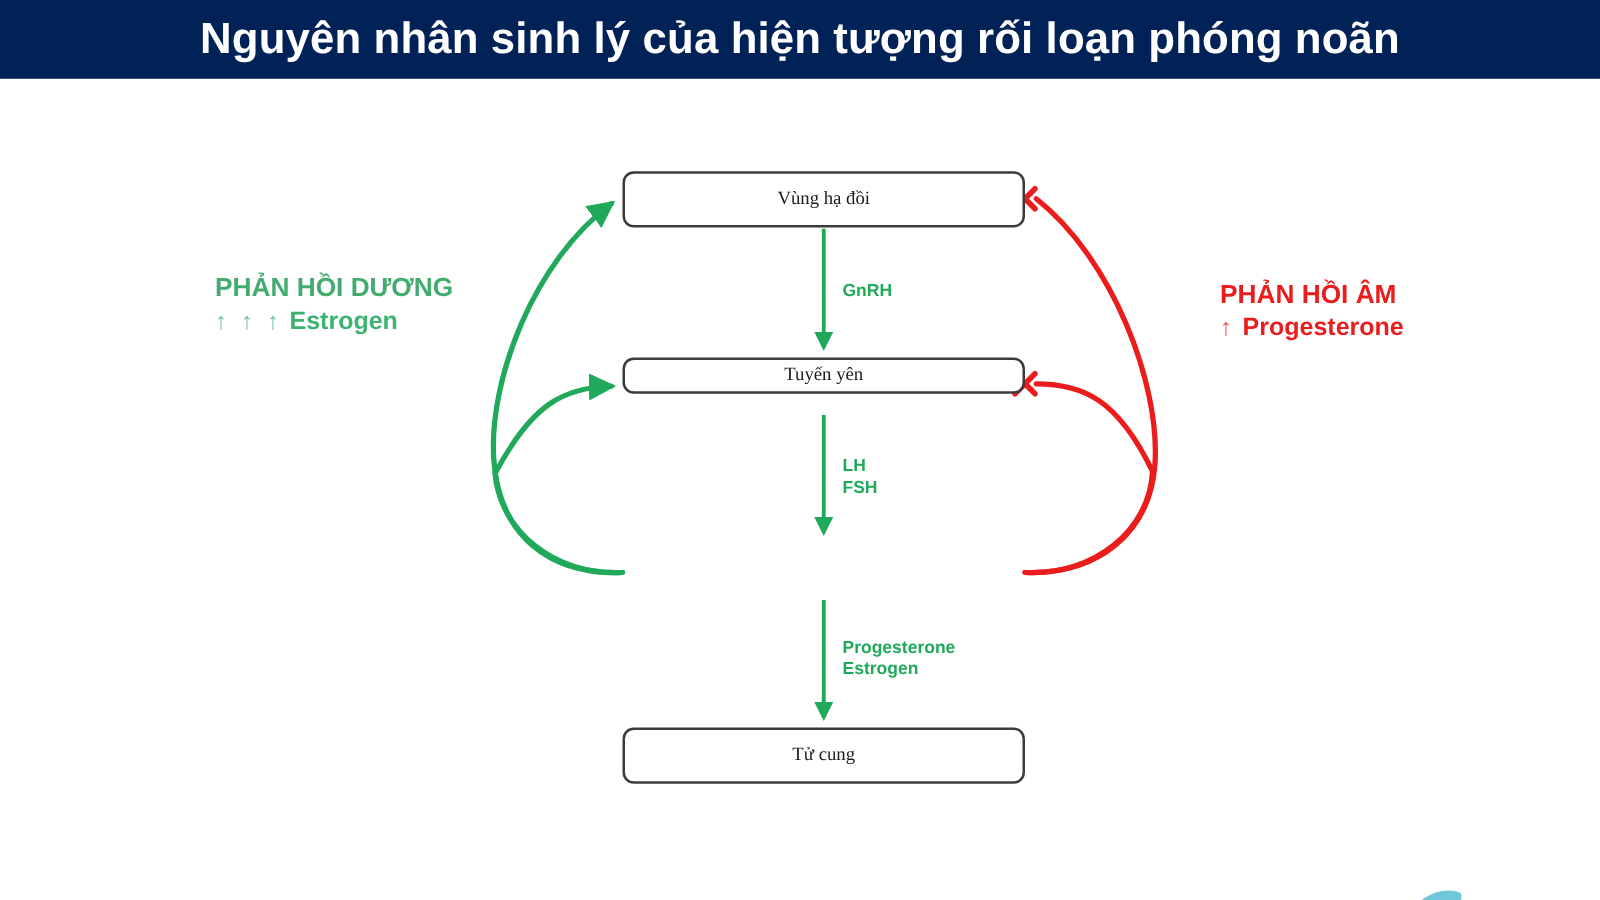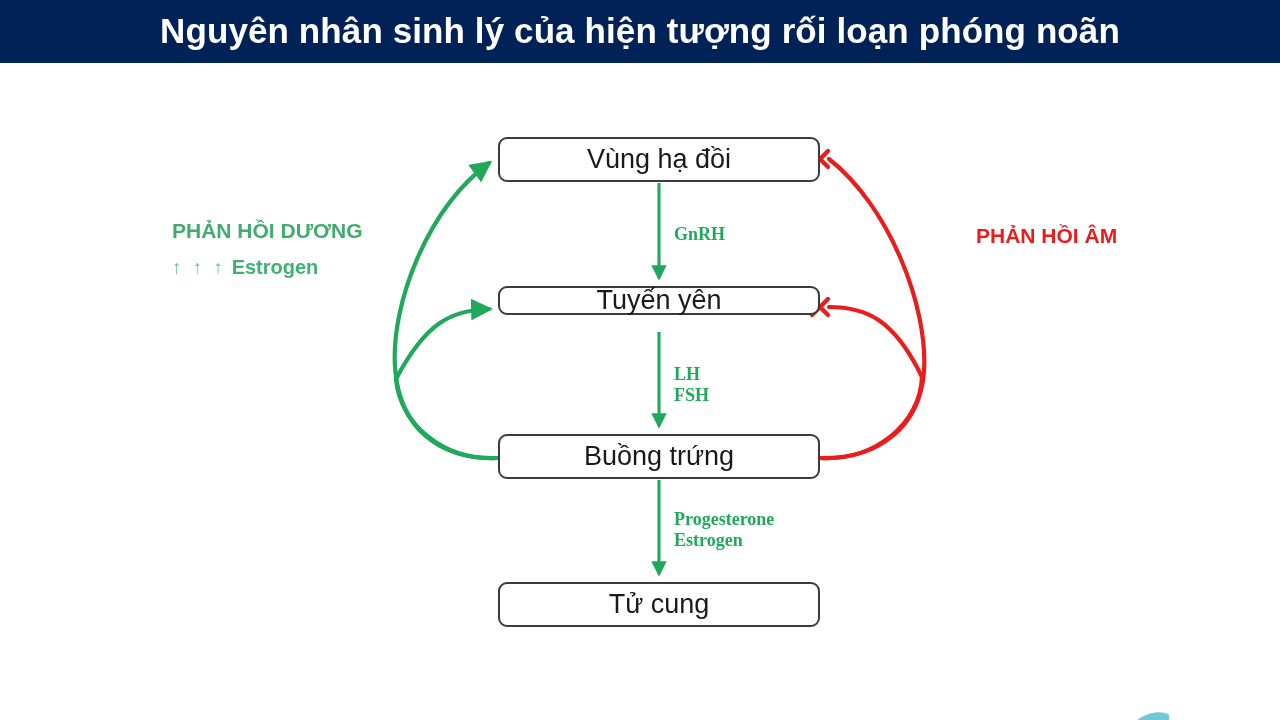--- a/index.html
+++ b/index.html
@@ -63,37 +63,37 @@
     box-sizing: border-box;
     border: 2.4px solid #3b3b3b;
     border-radius: 9px;
     background: #ffffff;
     display: flex;
     align-items: center;
     justify-content: center;
     z-index: 3;
   }
   .node-label {
-    font-family: Liberation Sans, sans-serif;
-    font-size: 27px;
+    font-family: Liberation Serif, serif;
+    font-size: 15px;
     color: #1a1a1a;
     line-height: 1;
     white-space: nowrap;
   }
   #node-hypothalamus { left: 498px; top: 58px;  width: 322px; height: 45px; }
   #node-pituitary    { left: 498px; top: 207px; width: 322px; height: 29px; }
   #node-ovary        { left: 498px; top: 355px; width: 322px; height: 45px; }
   #node-uterus       { left: 498px; top: 503px; width: 322px; height: 45px; }
 
   
   .hormone-label {
     position: absolute;
-    font-family: Liberation Serif, serif;
-    font-weight: bold;
-    font-size: 18px;
+    font-family: Liberation Sans, sans-serif;
+    font-weight: bold;
+    font-size: 14px;
     color: #20a95a;
     line-height: 1.18;
     white-space: nowrap;
     z-index: 3;
   }
   #label-gnrh  { left: 674px; top: 145px; }
   #label-lhfsh { left: 674px; top: 285px; }
   #label-prog-estro { left: 674px; top: 430px; }
 
   
@@ -134,21 +134,21 @@
   }
   .hormone-row.pos { color: #3cb371; }
   .hormone-row.neg { color: #ea1c1c; }
   .arrow-up {
     font-weight: normal;
     font-size: 19px;
     letter-spacing: 3px;
   }
   .arrow-up.pos { color: #6ec59a; }
   .arrow-up.neg { color: #e8554f; }
-  #feedback-positive .hormone-row { margin-top: 10px; }
+  #feedback-positive .hormone-row { }
   #feedback-negative .hormone-row:first-of-type { margin-top: 12px; }
 
   
   #logo {
     position: absolute;
     left: 955px;
     top: 630px;
     width: 250px;
     height: 62px;
     z-index: 4;
@@ -209,23 +209,20 @@
   </svg>
 
   <div class="node-box" id="node-hypothalamus">
     <span class="node-label">Vùng hạ đồi</span>
   </div>
 
   <div class="node-box" id="node-pituitary">
     <span class="node-label">Tuyến yên</span>
   </div>
 
-  <div class="node-box" id="node-ovary">
-    <span class="node-label">Buồng trứng</span>
-  </div>
 
   <div class="node-box" id="node-uterus">
     <span class="node-label">Tử cung</span>
   </div>
 
   <div class="hormone-label" id="label-gnrh">
     <span>GnRH</span>
   </div>
 
   <div class="hormone-label" id="label-lhfsh">
@@ -241,20 +238,24 @@
   <div class="feedback-block" id="feedback-positive">
     <span class="feedback-title pos">PHẢN HỒI DƯƠNG</span>
     <span class="hormone-row pos">
       <span class="arrow-up pos">↑ ↑ ↑</span>
       <span>Estrogen</span>
     </span>
   </div>
 
   <div class="feedback-block" id="feedback-negative">
     <span class="feedback-title neg">PHẢN HỒI ÂM</span>
+    <span class="hormone-row neg">
+      <span class="arrow-up neg">↑</span>
+      <span>Progesterone</span>
+    </span>
   </div>
 
   <div id="logo">
 
     <svg id="logo-mark" viewBox="0 0 82 56">
       <path d="M 6 20 C 16 4 38 0 46 6 C 48 16 34 30 20 30 C 12 30 7 26 6 20 Z" fill="#6fc7d8"></path>
       <path d="M 20 43 C 32 18 62 8 78 14 C 80 30 58 52 36 52 C 27 52 21 49 20 43 Z" fill="#3f86bd"></path>
     </svg>
   </div>
 

